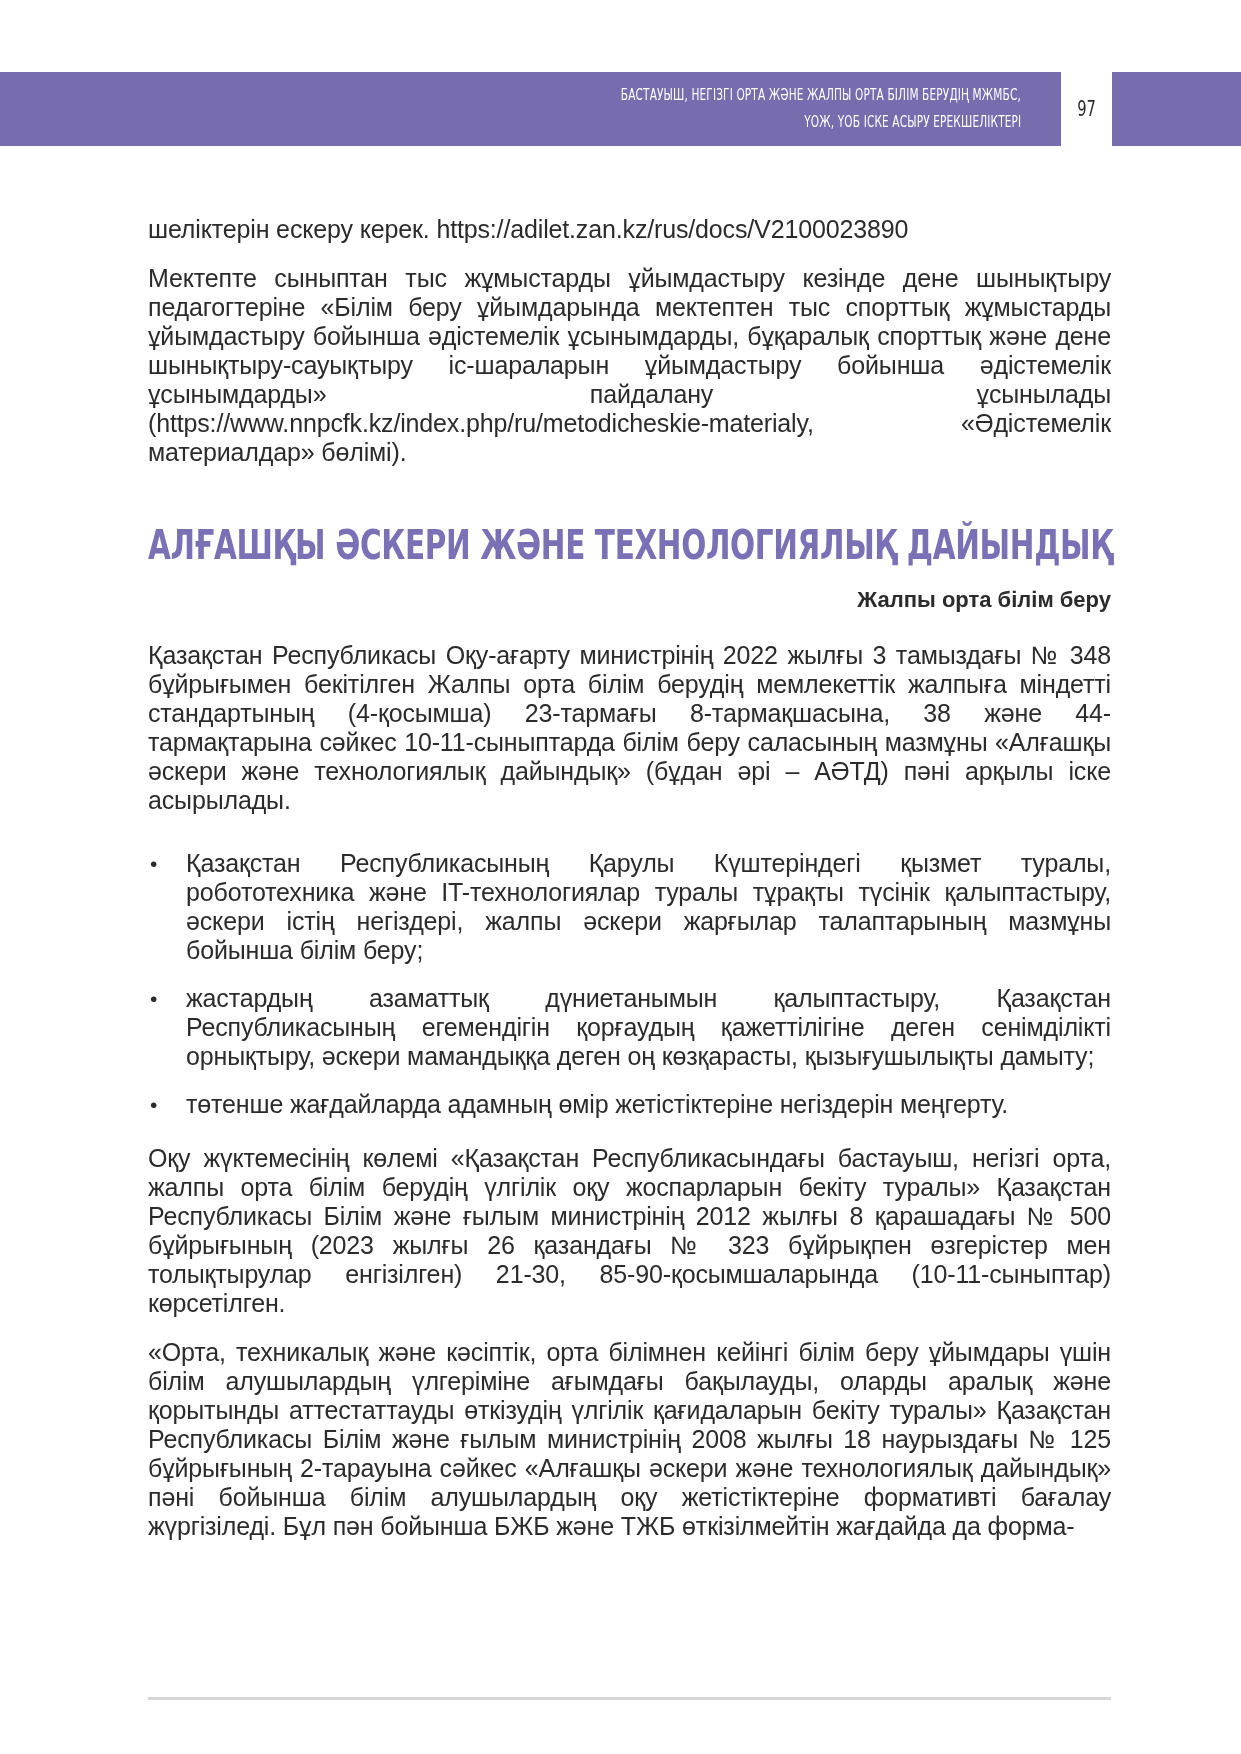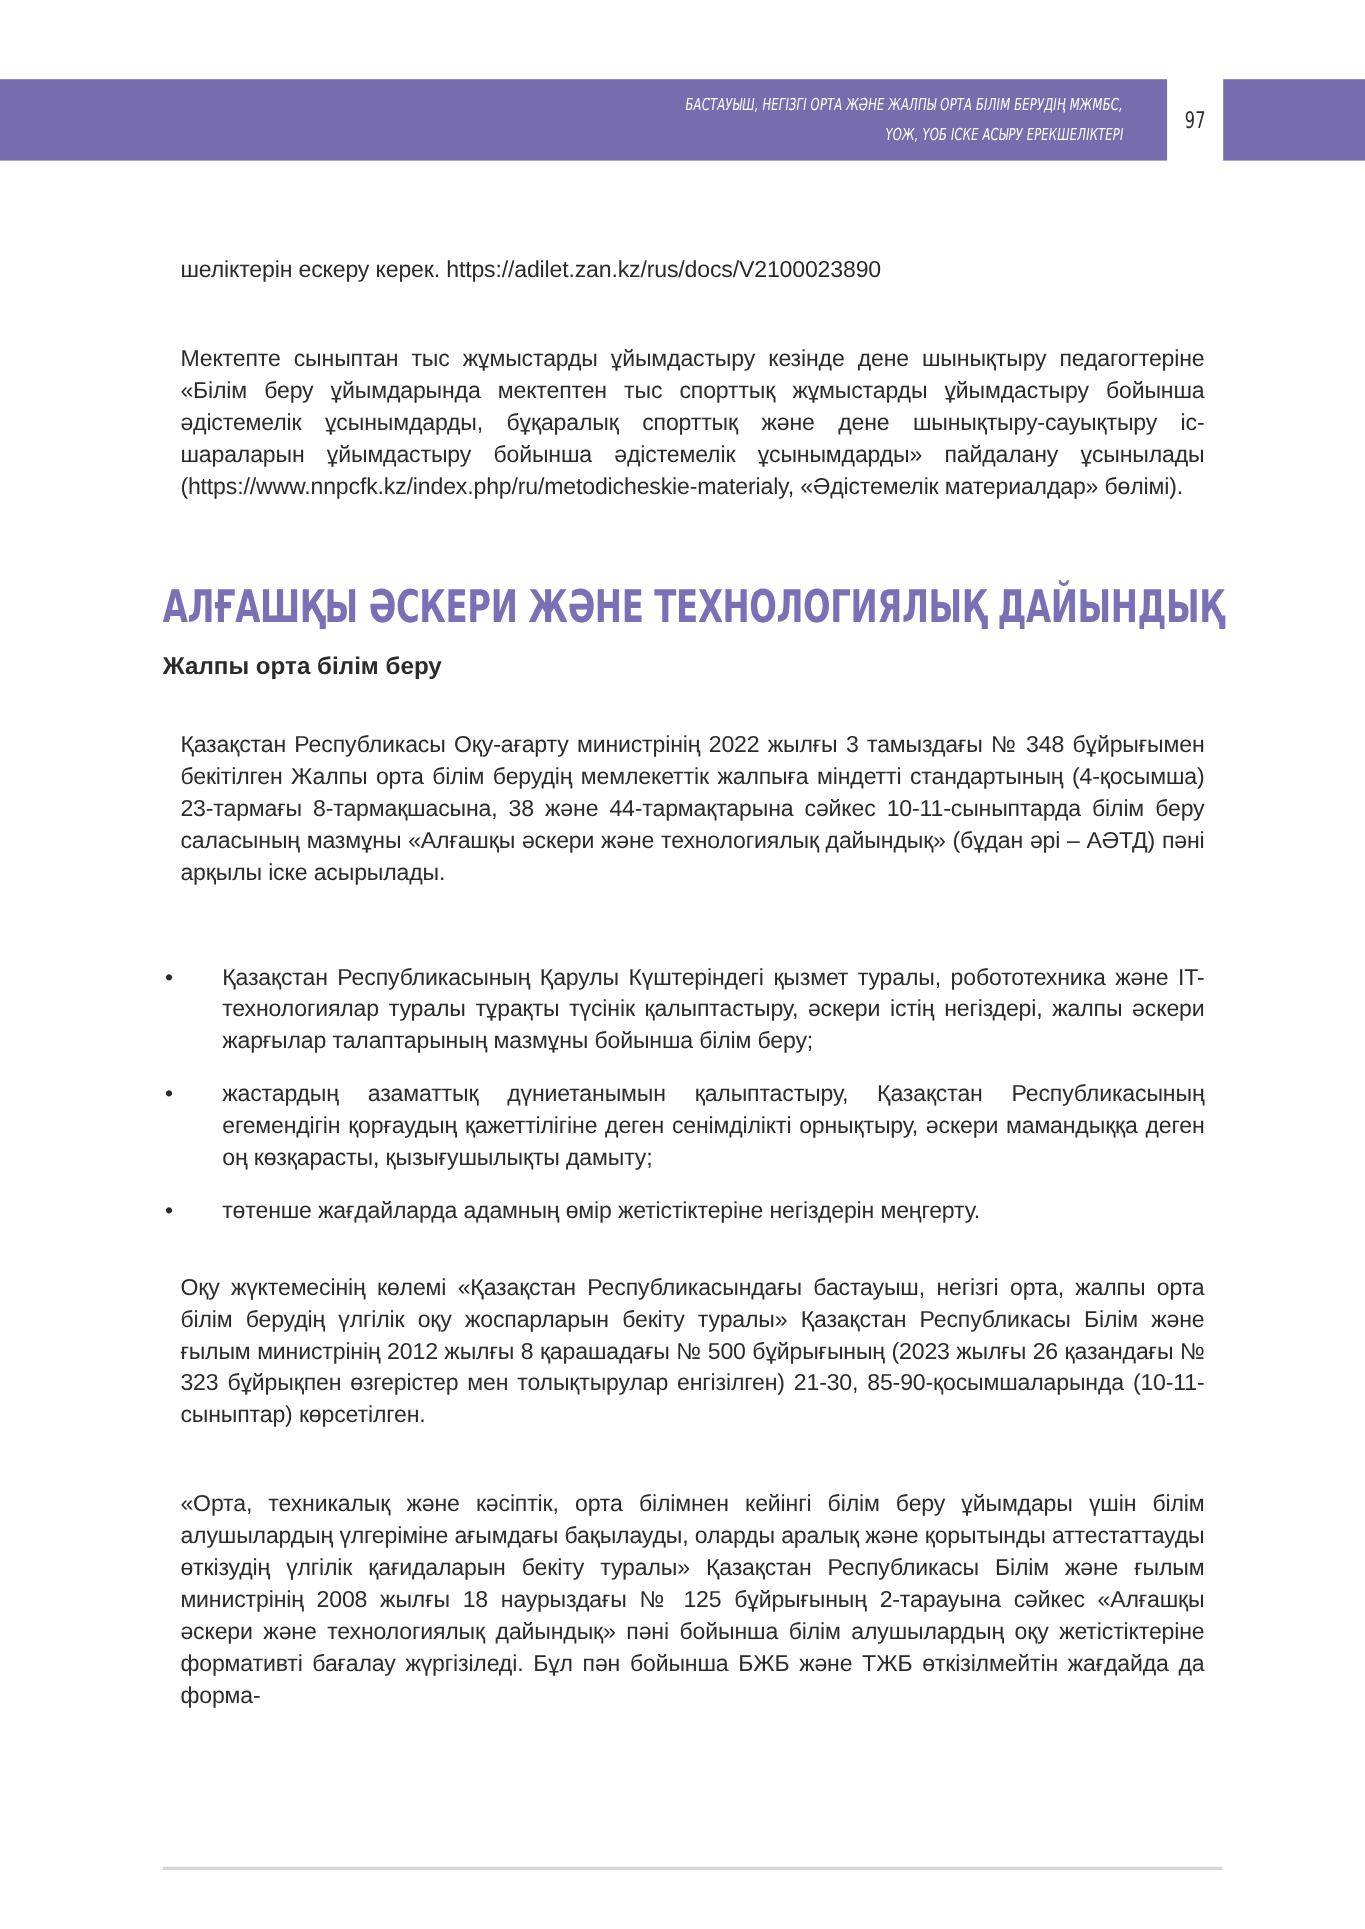--- a/index.html
+++ b/index.html
@@ -21,21 +21,20 @@
       top: 72px;
       width: 1061px;
       height: 74px;
       background: #766cae;
       box-sizing: border-box;
       padding-right: 40px;
       display: flex;
       flex-direction: column;
       justify-content: center;
       align-items: flex-end;
-      font-style: italic;
     }
     .header-line {
       font-family: "DejaVu Sans", sans-serif;
       font-stretch: condensed;
       color: #ffffff;
       font-size: 15px;
       letter-spacing: 0.2px;
       line-height: 27px;
       text-transform: uppercase;
       white-space: nowrap;
@@ -64,22 +63,22 @@
       height: 74px;
       background: #766cae;
     }
     .content {
       position: absolute;
       left: 148px;
       top: 215px;
       width: 963px;
     }
     p.body-text {
-      margin: 16px;
-      font-size: 21px;
+      margin: 0;
+      font-size: 25px;
       line-height: 29px;
       text-align: justify;
       color: #2b2b2b;
       letter-spacing: -0.15px;
     }
     .gap-sm { height: 20px; }
     h1.section-title {
       margin: 0;
       font-family: "DejaVu Sans", sans-serif;
       font-weight: bold;
@@ -91,20 +90,21 @@
       transform: scaleX(0.72);
       transform-origin: left center;
       letter-spacing: -0.5px;
     }
     h2.subsection-title {
       margin: 0;
       font-size: 22px;
       line-height: 30px;
       font-weight: bold;
       color: #2b2b2b;
+      text-align: right;
     }
     ul.bullet-list {
       list-style: none;
       margin: 0;
       padding: 0;
     }
     ul.bullet-list li {
       position: relative;
       padding-left: 38px;
       margin: 0 0 19px 0;

